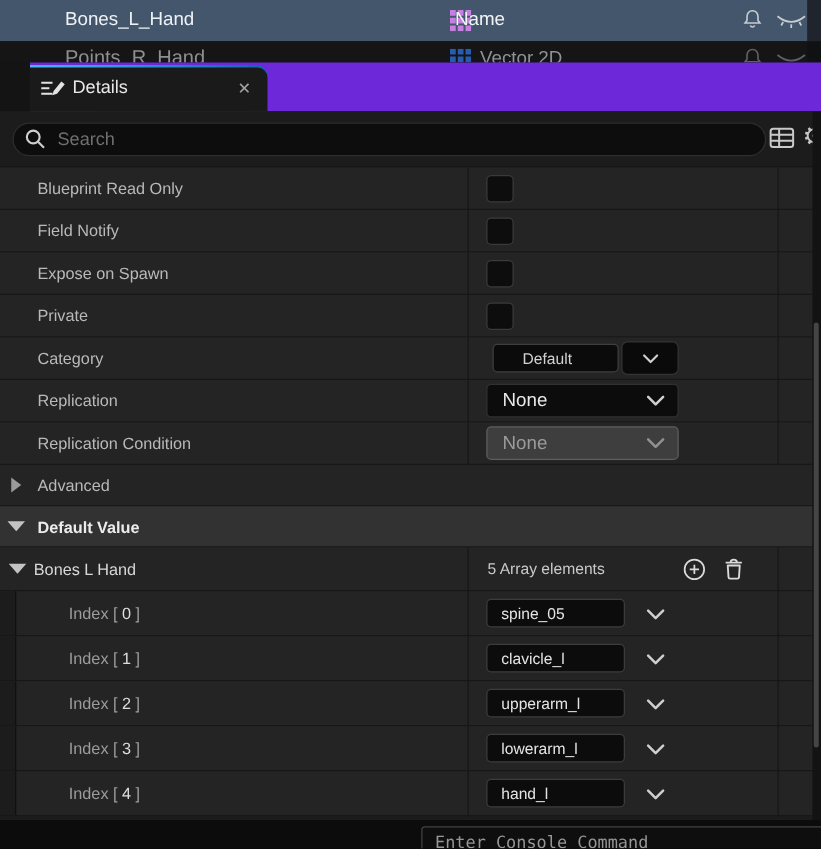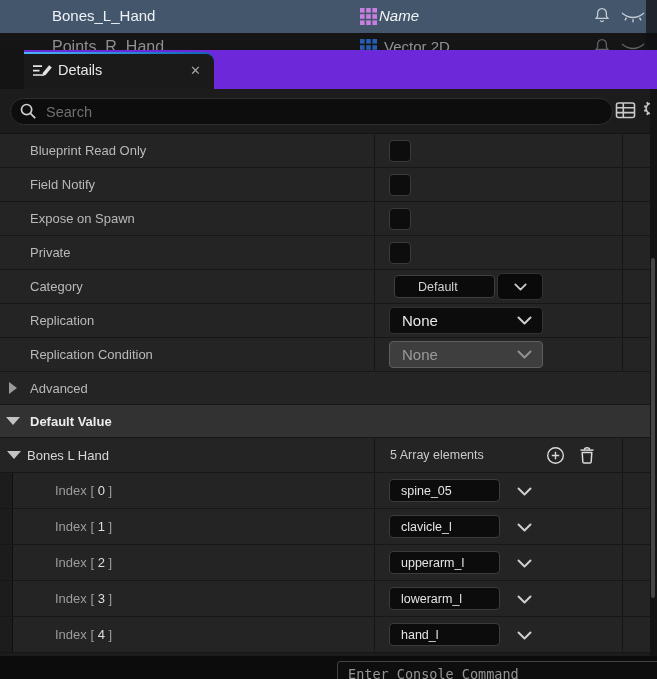--- a/index.html
+++ b/index.html
@@ -50,21 +50,21 @@
               <rect x="12.4" y="0" width="4.6" height="4.6"></rect>
             <rect x="0" y="6.2" width="4.6" height="4.6"></rect>
               <rect x="6.2" y="6.2" width="4.6" height="4.6"></rect>
               <rect x="12.4" y="6.2" width="4.6" height="4.6"></rect>
             <rect x="0" y="12.4" width="4.6" height="4.6"></rect>
               <rect x="6.2" y="12.4" width="4.6" height="4.6"></rect>
               <rect x="12.4" y="12.4" width="4.6" height="4.6"></rect>
           </g>
         </svg>
       </span>
-      <span class="abs" style="left:379px;top:7px;font-size:15px;color:#f2f5f8;font-style:italic;">Name</span>
+      <span class="abs" style="left:364px;top:7px;font-size:15px;color:#f2f5f8;">Name</span>
       <span class="abs icon" style="left:592px;top:6px;color:#c6ccd4;">
         <svg width="20" height="20" viewBox="0 0 20 20">
           <path d="M10 2.6 C7.2 2.6 5.6 4.7 5.6 7.4 L5.6 10.4 L4.1 12.4 L15.9 12.4 L14.4 10.4 L14.4 7.4 C14.4 4.7 12.8 2.6 10 2.6 Z" fill="none" stroke="currentColor" stroke-width="1.3"></path>
           <path d="M8.3 14.4 A1.8 1.8 0 0 0 11.7 14.4" fill="none" stroke="currentColor" stroke-width="1.3"></path>
         </svg>
       </span>
       <span class="abs icon" style="left:620px;top:10px;color:#c6ccd4;">
         <svg width="26" height="15" viewBox="0 0 26 15">
           <path d="M2 3 Q13 12 24 3" fill="none" stroke="currentColor" stroke-width="1.4"></path>
           <path d="M6.5 7.6 L5 10.4 M13 9.3 L13 12.3 M19.5 7.6 L21 10.4" stroke="currentColor" stroke-width="1.4" fill="none"></path>

